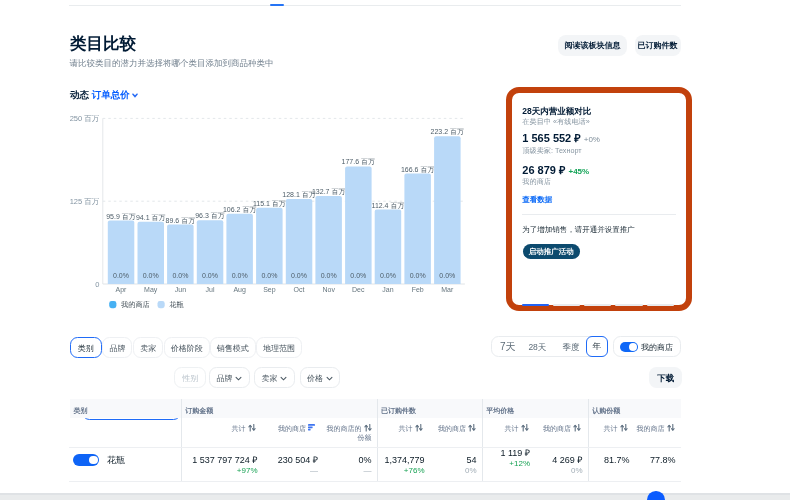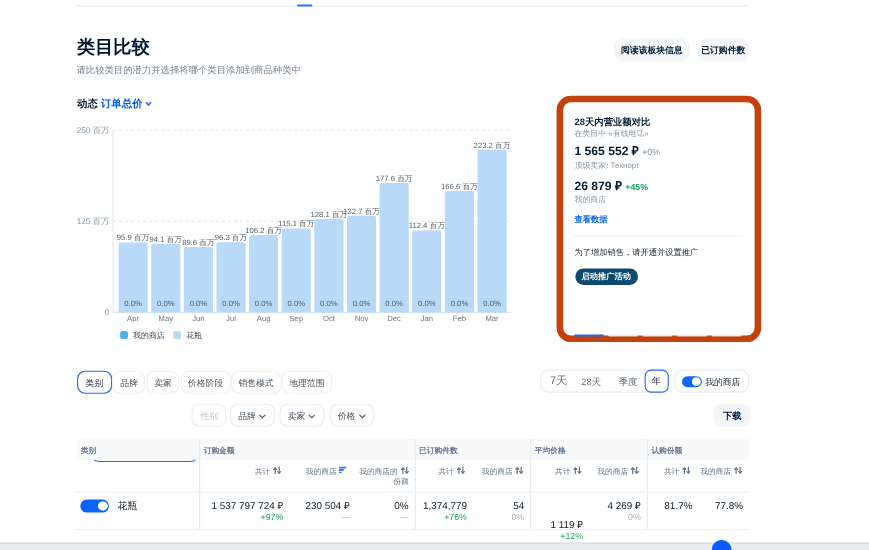--- a/index.html
+++ b/index.html
@@ -216,19 +216,19 @@
     </svg></div>
 <div class="abs" style="left:72.8px;top:454px;width:26.5px;height:11.5px;border-radius:6px;background:#0e64f6;">
     <div class="abs" style="right:1.5px;top:1.5px;width:8.5px;height:8.5px;border-radius:50%;background:#fff;"></div>
   </div>
 <div class="abs" style="left:106.9px;top:454.7px;font-size:9px;line-height:10px;color:#0c1b26;">花瓶</div>
 <div class="abs" style="right:532.5px;top:454.7px;font-size:9px;line-height:10px;color:#0c1b26;text-align:right;white-space:nowrap;">1 537 797 724 ₽<br><span style="font-size:8px;color:#18a254;">+97%</span></div>
 <div class="abs" style="right:472px;top:454.7px;font-size:9px;line-height:10px;color:#0c1b26;text-align:right;white-space:nowrap;">230 504 ₽<br><span style="font-size:8px;color:#a0acb5;">—</span></div>
 <div class="abs" style="right:418.5px;top:454.7px;font-size:9px;line-height:10px;color:#0c1b26;text-align:right;white-space:nowrap;">0%<br><span style="font-size:8px;color:#a0acb5;">—</span></div>
 <div class="abs" style="right:365.5px;top:454.7px;font-size:9px;line-height:10px;color:#0c1b26;text-align:right;white-space:nowrap;">1,374,779<br><span style="font-size:8px;color:#18a254;">+76%</span></div>
 <div class="abs" style="right:313.5px;top:454.7px;font-size:9px;line-height:10px;color:#0c1b26;text-align:right;white-space:nowrap;">54<br><span style="font-size:8px;color:#a0acb5;">0%</span></div>
-<div class="abs" style="right:260px;top:472px;font-size:9px;line-height:10px;color:#0c1b26;text-align:right;white-space:nowrap;">1 119 ₽<br><span style="font-size:8px;color:#18a254;">+12%</span></div>
+<div class="abs" style="right:260px;top:448px;font-size:9px;line-height:10px;color:#0c1b26;text-align:right;white-space:nowrap;">1 119 ₽<br><span style="font-size:8px;color:#18a254;">+12%</span></div>
 <div class="abs" style="right:207.5px;top:454.7px;font-size:9px;line-height:10px;color:#0c1b26;text-align:right;white-space:nowrap;">4 269 ₽<br><span style="font-size:8px;color:#a0acb5;">0%</span></div>
 <div class="abs" style="right:160.5px;top:454.7px;font-size:9px;line-height:10px;color:#0c1b26;">81.7%</div>
 <div class="abs" style="right:114.5px;top:454.7px;font-size:9px;line-height:10px;color:#0c1b26;">77.8%</div>
 <div class="abs" style="left:0;top:493px;width:790px;height:1.5px;background:#dfe2e5;"></div>
 <div class="abs" style="left:0;top:494.5px;width:790px;height:5.5px;background:#e9ebec;"></div>
 <div class="abs" style="left:647.2px;top:491px;width:17.5px;height:17.5px;border-radius:50%;background:#0b5cff;"></div>
 
 </body></html>

